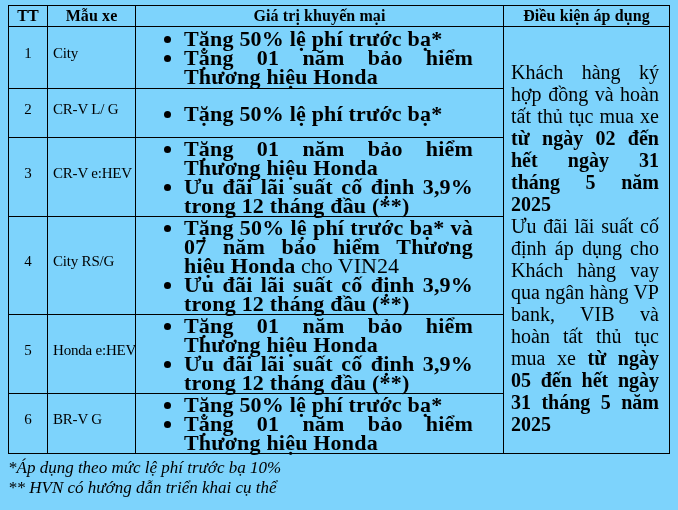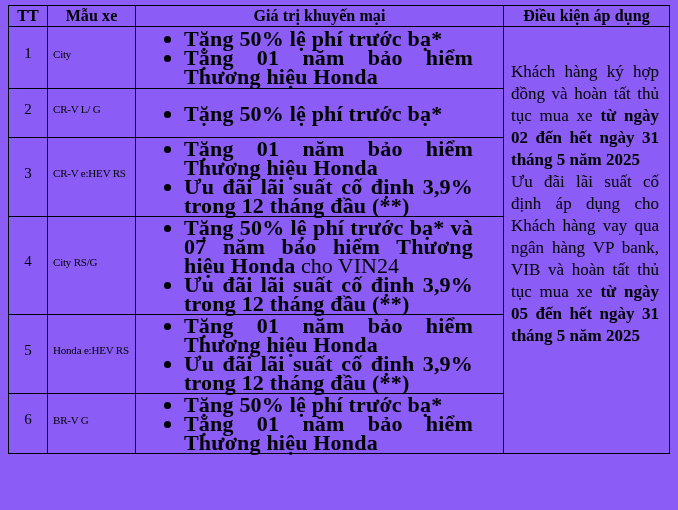--- a/index.html
+++ b/index.html
@@ -3,21 +3,21 @@
 <meta charset="utf-8">
 <style>
   * { box-sizing: border-box; }
   html, body { margin: 0; padding: 0; }
   body {
     width: 678px; height: 510px;
     background: #ffffff;
     color: #000000;
     font-family: "Liberation Serif", serif;
   }
-  .sheet { position: relative; width: 678px; height: 510px; background: #8b5cf6; overflow: hidden; }
+  .sheet { position: relative; width: 678px; height: 510px; background: #7dd3fc; overflow: hidden; }
 
   table.promo-table {
     position: absolute; left: 8px; top: 5px;
     width: 661px;
     border-collapse: collapse;
     table-layout: fixed;
   }
   .promo-table th, .promo-table td {
     border: 1px solid #000;
     padding: 0;
@@ -31,21 +31,21 @@
     letter-spacing: 0.1px;
   }
   td.tt-cell {
     text-align: center;
     vertical-align: middle;
     font-size: 15px;
     padding-bottom: 8px;
   }
   td.model-cell {
     vertical-align: middle;
-    font-size: 11px;
+    font-size: 15px;
     letter-spacing: -0.2px;
     padding: 0 0 8px 5px;
     white-space: nowrap;
     overflow: hidden;
   }
   td.promo-cell {
     vertical-align: middle;
     padding: 1px 30px 1px 0;
   }
   td.promo-cell ul {
@@ -57,21 +57,21 @@
     font-size: 22px;
     font-weight: bold;
     line-height: 19px;
     text-align: justify;
     letter-spacing: 0.2px;
   }
   td.promo-cell li .seg-normal { font-weight: normal; letter-spacing: 0; }
   td.cond-cell {
     vertical-align: top;
     padding: 34px 10px 0 7px;
-    font-size: 17px;
+    font-size: 20px;
     line-height: 22px;
     text-align: justify;
   }
   td.cond-cell p { margin: 0; }
   td.cond-cell p + p { }
   td.cond-cell .seg-bold { font-weight: bold; }
 
   .footnotes {
     position: absolute;
     left: 8px; top: 458px;
@@ -160,14 +160,18 @@
         <td class="promo-cell">
           <ul>
             <li><span class="seg-bold">Tặng 50% lệ phí trước bạ*</span></li>
             <li><span class="seg-bold">Tặng 01 năm bảo hiểm Thương hiệu Honda</span></li>
           </ul>
         </td>
       </tr>
     </tbody>
   </table>
 
+  <div class="footnotes">
+    <div>*Áp dụng theo mức lệ phí trước bạ 10%</div>
+    <div>** HVN có hướng dẫn triển khai cụ thể</div>
+  </div>
 
 </div>
 
 </body></html>

